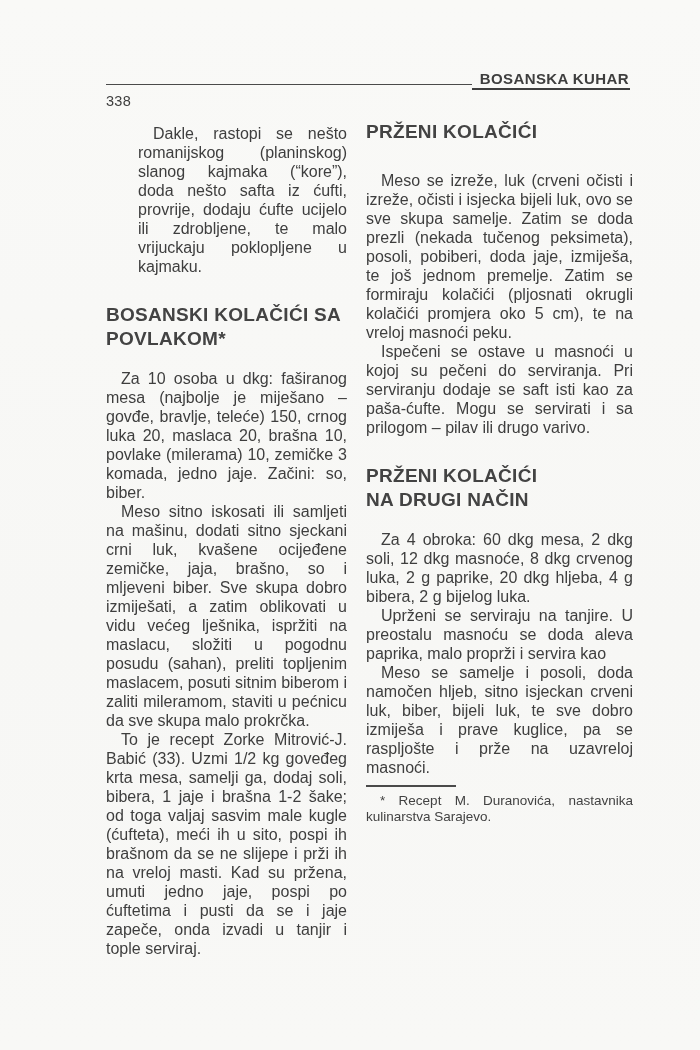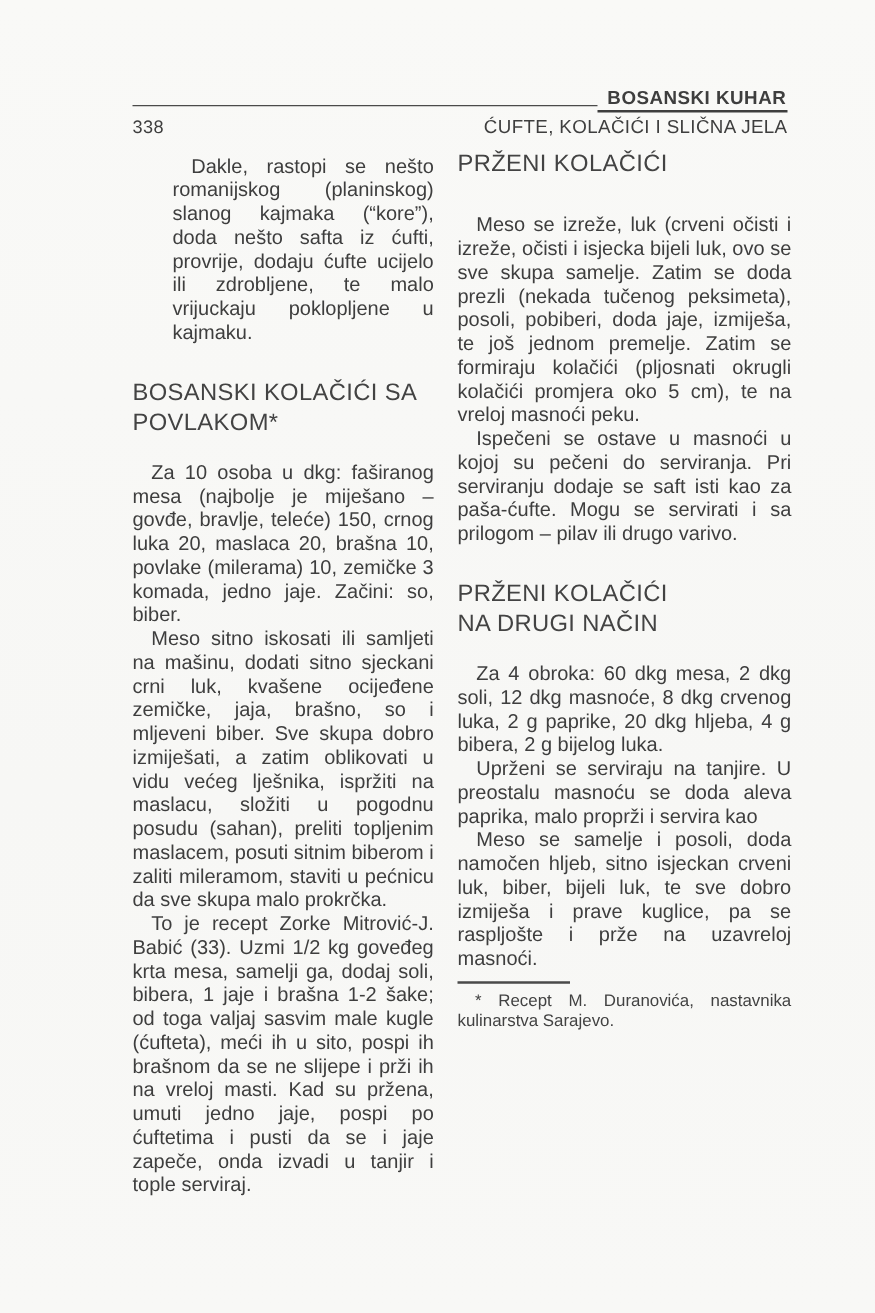--- a/index.html
+++ b/index.html
@@ -70,21 +70,21 @@
     margin: 0;
     text-align: justify;
     text-indent: 15px;
     color: #3e3e3e;
   }
   .col-left .body-par.first { margin-top: 6px; margin-left: 32px; }
 
   .section-heading {
     font-size: 19px;
     line-height: 24px;
-    font-weight: 400;
+    font-weight: 700;
     letter-spacing: 0.3px;
     color: #434343;
     margin: 27px 0 18px 0;
     white-space: pre-line;
   }
   .col-right .section-heading.first { margin-top: 2px; margin-bottom: 27px; }
 
   
   .footnote {
     margin-top: 8px;
@@ -104,25 +104,24 @@
   }
 </style>
 </head>
 <body>
 
 <div class="page">
 
   <header class="page-header">
     <div class="header-top">
       <div class="header-rule"></div>
-      <span class="book-title">BOSANSKI KUHAR</span>
+      <span class="book-title">BOSANSKA KUHAR</span>
     </div>
     <div class="header-bottom">
       <span class="page-number">338</span>
-      <span class="chapter-title">ĆUFTE, KOLAČIĆI I SLIČNA JELA</span>
     </div>
   </header>
 
   <div class="col col-left">
     <p class="body-par first">Dakle, rastopi se nešto romanijskog (planinskog) slanog kajmaka (“kore”), doda nešto safta iz ćufti, provrije, dodaju ćufte ucijelo ili zdrobljene, te malo vrijuckaju poklopljene u kajmaku.</p>
 
     <h2 class="section-heading">BOSANSKI KOLAČIĆI SA
 POVLAKOM*</h2>
     <p class="body-par">Za 10 osoba u dkg: faširanog mesa (najbolje je miješano – govđe, bravlje, teleće) 150, crnog luka 20, maslaca 20, brašna 10, povlake (milerama) 10, zemičke 3 komada, jedno jaje. Začini: so, biber.</p>
     <p class="body-par">Meso sitno iskosati ili samljeti na mašinu, dodati sitno sjeckani crni luk, kvašene ocijeđene zemičke, jaja, brašno, so i mljeveni biber. Sve skupa dobro izmiješati, a zatim oblikovati u vidu većeg lješnika, ispržiti na maslacu, složiti u pogodnu posudu (sahan), preliti topljenim maslacem, posuti sitnim biberom i zaliti mileramom, staviti u pećnicu da sve skupa malo prokrčka.</p>

